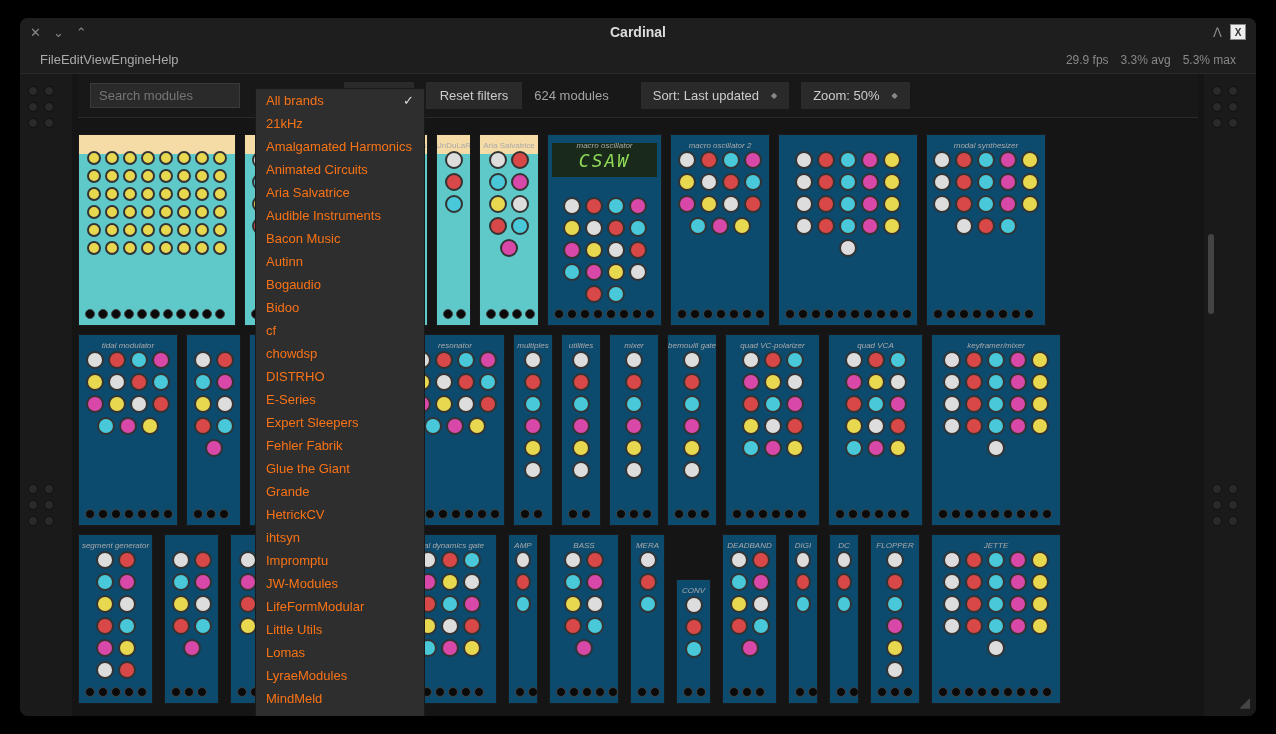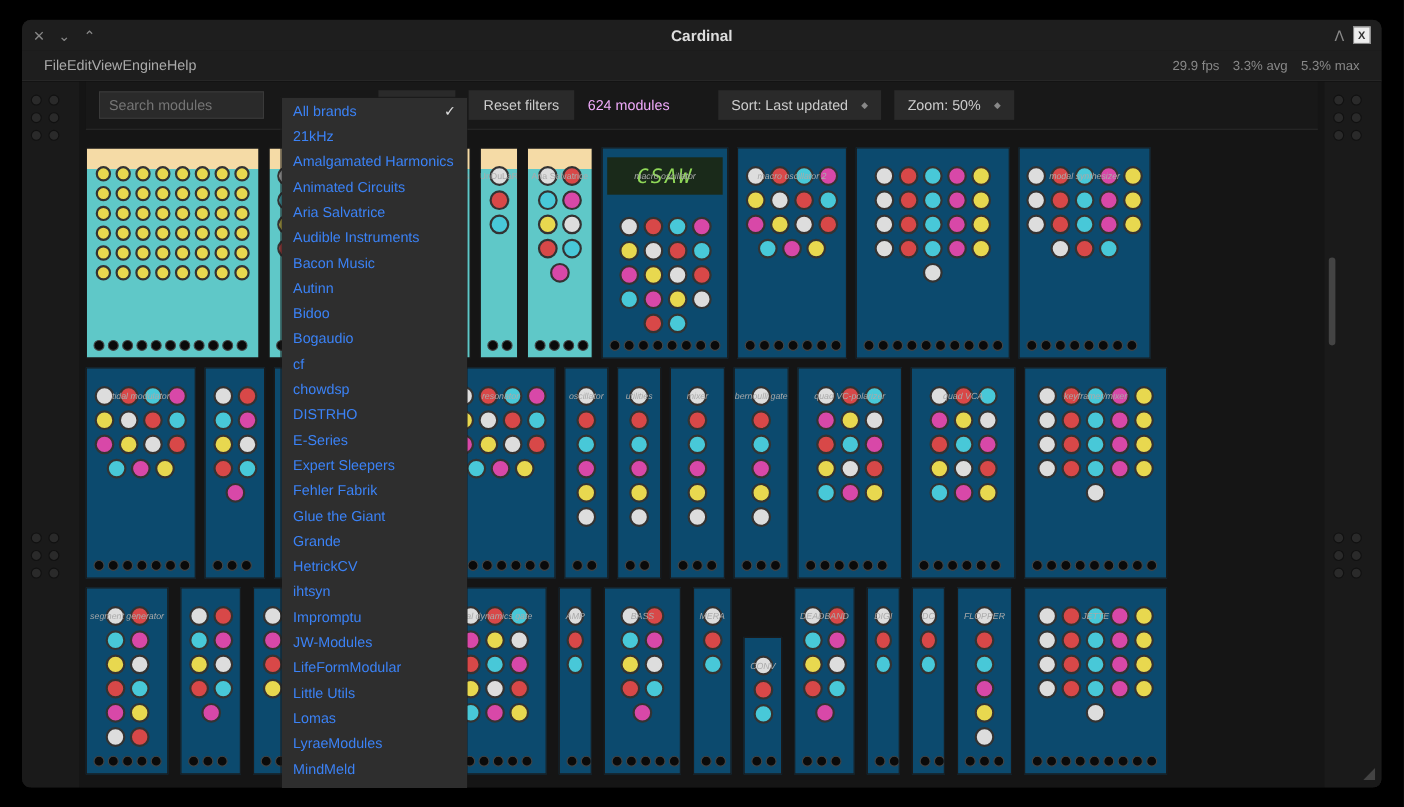--- a/index.html
+++ b/index.html
@@ -11,39 +11,39 @@
 .titlebar-right { margin-left: auto; display: flex; gap: 8px; align-items: center; }
 .titlebar-icon { width: 16px; height: 16px; background: #ccc; }
 .menubar { height: 28px; background: #1e1e1e; display: flex; align-items: center; padding: 0 20px; color: #aaa; font-size: 13px; border-bottom: 1px solid #2a2a2a; }
 .menubar .menu-item { cursor: pointer; }
 .perf { margin-left: auto; display: flex; gap: 12px; color: #888; font-size: 12px; }
 .toolbar { height: 44px; background: #1a1a1a; display: flex; align-items: center; padding: 0 12px; gap: 12px; border-bottom: 1px solid #2a2a2a; }
 .search-input { background: #2a2a2a; border: 1px solid #3a3a3a; color: #888; padding: 4px 8px; width: 150px; font-size: 13px; }
 .dropdown-btn { background: #2a2a2a; border: none; color: #ccc; padding: 6px 12px; font-size: 13px; display: flex; align-items: center; gap: 8px; cursor: pointer; }
 .dropdown-btn::after { content: '◆'; font-size: 8px; color: #888; margin-left: 4px; }
 .reset-btn { background: #2a2a2a; border: none; color: #ccc; padding: 6px 14px; font-size: 13px; cursor: pointer; }
-.module-count { color: #f0abfc; font-size: 13px; }
+.module-count { color: #a3a3a3; font-size: 13px; }
 .content { flex: 1; background: #0a0a0a; position: relative; overflow: hidden; }
 .rack-bg { position: absolute; inset: 0; background: #151515; }
 .modules-container { position: absolute; inset: 0; padding: 12px 58px; }
 .module-row { display: flex; gap: 8px; height: 192px; margin-bottom: 8px; }
 .module { background: #2a2a2a; border: 1px solid #1a1a1a; position: relative; overflow: hidden; }
 .module.teal { background: linear-gradient(180deg, #f5dba6 0%, #f5dba6 10%, #5fc8c8 10%, #5fc8c8 100%); }
 .module.dark { background: #0c4a6e; font-style: italic; }
-.module-label { position: absolute; top: 21px; left: 50%; transform: translateX(-50%); font-size: 8px; color: #aaa; white-space: nowrap; }
+.module-label { position: absolute; top: 6px; left: 50%; transform: translateX(-50%); font-size: 8px; color: #aaa; white-space: nowrap; }
 .knob-cluster { display: flex; flex-wrap: wrap; gap: 4px; padding: 16px 6px; justify-content: center; }
 .knob { width: 18px; height: 18px; border-radius: 50%; background: #ddd; border: 2px solid #333; }
 .knob.yellow { background: #e8d84f; }
 .knob.red { background: #d84848; }
 .knob.cyan { background: #48c8d8; }
 .knob.pink { background: #d848a8; }
 .port-row { display: flex; gap: 3px; position: absolute; bottom: 6px; left: 6px; }
 .port { width: 10px; height: 10px; border-radius: 50%; background: #0a0a0a; border: 1px solid #444; }
 .dropdown-menu { position: absolute; top: 70px; left: 235px; width: 170px; background: #2e2e2e; border: 1px solid #1a1a1a; z-index: 100; max-height: 640px; overflow-y: auto; }
-.dropdown-item { padding: 4px 10px; color: #3b82f6; font-size: 13px; cursor: pointer; display: flex; justify-content: space-between; align-items: center; }
+.dropdown-item { padding: 4px 10px; color: #f97316; font-size: 13px; cursor: pointer; display: flex; justify-content: space-between; align-items: center; }
 .dropdown-item.selected::after { content: '✓'; color: #ddd; }
 .csaw-display { display: flex; justify-content: center; align-items: center; height: 34px; margin: 8px 4px 4px; background: #1a2a1a; }
 .csaw-text { font-family: monospace; font-size: 18px; color: #8fd858; letter-spacing: 2px; }
 .scrollbar-v { position: absolute; right: 42px; top: 160px; width: 6px; height: 80px; background: #444; border-radius: 3px; }
 .resize-grip { position: absolute; right: 6px; bottom: 6px; color: #444; font-size: 14px; }
 .rail-side { position: absolute; top: 0; bottom: 0; width: 52px; background: #1a1a1a; }
 .rail-side.left { left: 0; }
 .rail-side.right { right: 0; }
 .rail-screws { position: absolute; left: 8px; right: 8px; display: flex; flex-wrap: wrap; gap: 6px; }
 .screw { width: 10px; height: 10px; border-radius: 50%; background: #2a2a2a; border: 1px solid #111; }
@@ -117,21 +117,21 @@
           <div class="screw"></div>
         </div>
     </div>
 
     <div class="toolbar" style="position:absolute;top:0;left:58px;right:58px;background:#181818;">
       <input class="search-input" placeholder="Search modules" style="">
       <button class="dropdown-btn" style="visibility:hidden;width:80px;"></button>
       <button class="dropdown-btn">Tags</button>
       <button class="reset-btn">Reset filters</button>
       <span class="module-count">624 modules</span>
-      <button class="dropdown-btn" style="margin-left:32px;">Sort: Last updated</button>
+      <button class="dropdown-btn" style="margin-left:20px;">Sort: Last updated</button>
       <button class="dropdown-btn">Zoom: 50%</button>
     </div>
 
     <div class="modules-container" style="top:48px;">
       <div class="module-row" id="row0">
           <div class="module teal" style="width: 158px;">
             <div class="knob-cluster">
               <div class="knob yellow" style="width: 14px; height: 14px;"></div>
               <div class="knob yellow" style="width: 14px; height: 14px;"></div>
               <div class="knob yellow" style="width: 14px; height: 14px;"></div>
@@ -531,21 +531,21 @@
               <div class="port"></div>
               <div class="port"></div>
               <div class="port"></div>
               <div class="port"></div>
               <div class="port"></div>
               <div class="port"></div>
               <div class="port"></div>
             </div>
           </div>
           <div class="module dark" style="width: 40px;">
-            <div class="module-label">oscillator</div>
+            <div class="module-label">multiples</div>
             <div class="knob-cluster">
               <div class="knob "></div>
               <div class="knob red"></div>
               <div class="knob cyan"></div>
               <div class="knob pink"></div>
               <div class="knob yellow"></div>
               <div class="knob "></div>
             </div>
             <div class="port-row">
               <div class="port"></div>
@@ -969,22 +969,22 @@
 
   <div class="dropdown-menu" id="brand-menu">
       <div class="dropdown-item selected">All brands</div>
       <div class="dropdown-item">21kHz</div>
       <div class="dropdown-item">Amalgamated Harmonics</div>
       <div class="dropdown-item">Animated Circuits</div>
       <div class="dropdown-item">Aria Salvatrice</div>
       <div class="dropdown-item">Audible Instruments</div>
       <div class="dropdown-item">Bacon Music</div>
       <div class="dropdown-item">Autinn</div>
+      <div class="dropdown-item">Bogaudio</div>
       <div class="dropdown-item">Bidoo</div>
-      <div class="dropdown-item">Bogaudio</div>
       <div class="dropdown-item">cf</div>
       <div class="dropdown-item">chowdsp</div>
       <div class="dropdown-item">DISTRHO</div>
       <div class="dropdown-item">E-Series</div>
       <div class="dropdown-item">Expert Sleepers</div>
       <div class="dropdown-item">Fehler Fabrik</div>
       <div class="dropdown-item">Glue the Giant</div>
       <div class="dropdown-item">Grande</div>
       <div class="dropdown-item">HetrickCV</div>
       <div class="dropdown-item">ihtsyn</div>

